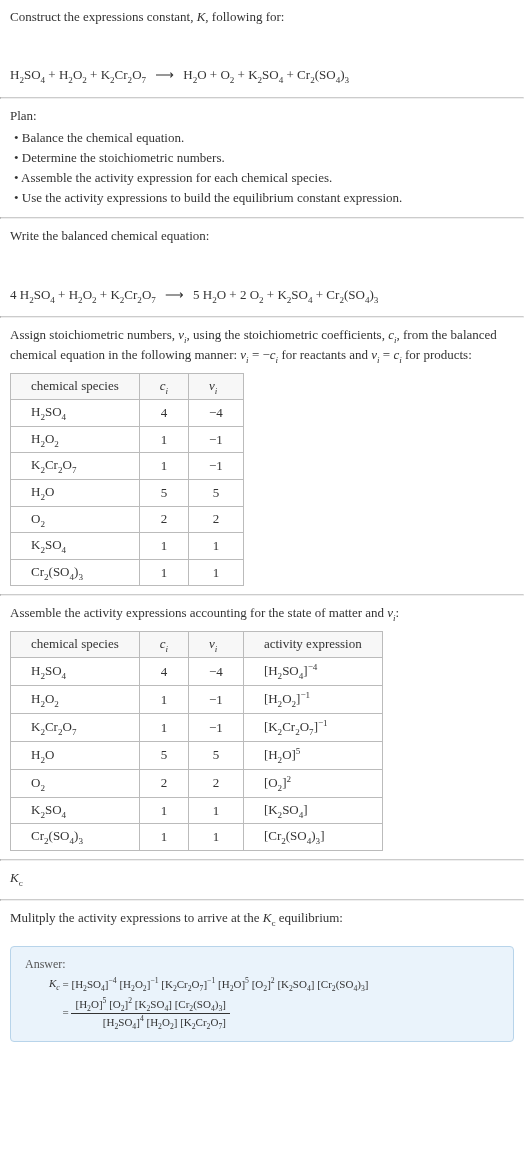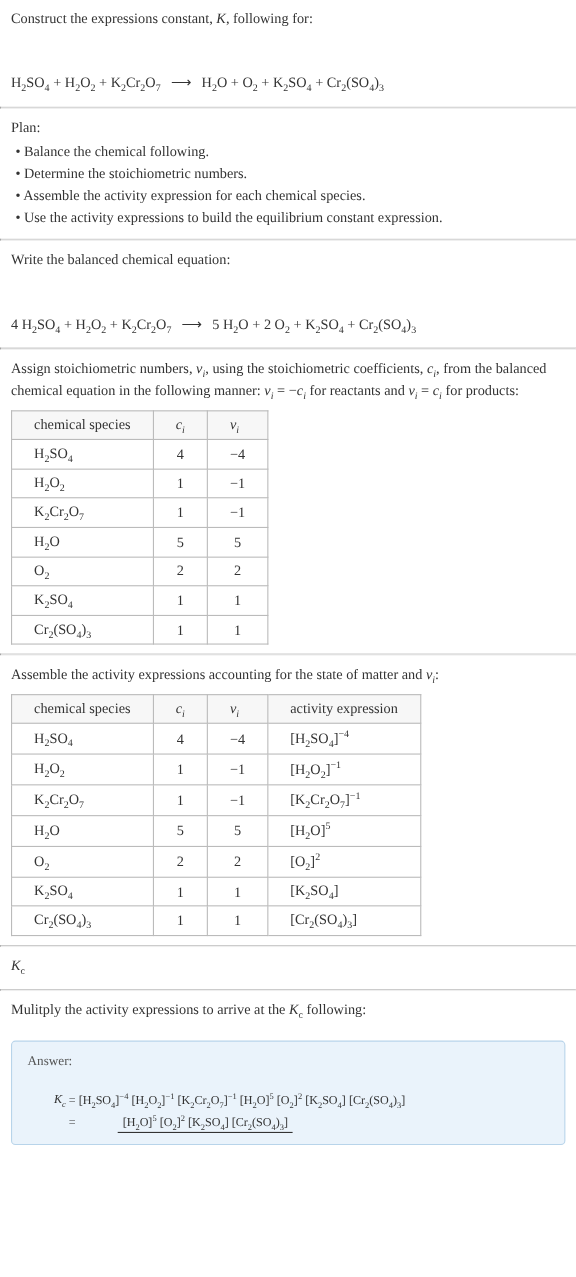--- a/index.html
+++ b/index.html
@@ -9,22 +9,22 @@
 .equation { font-family: Liberation Serif, serif; margin-top: 40px; }
 .sub { font-size: 0.7em; vertical-align: sub; }
 .sup { font-size: 0.7em; vertical-align: super; }
 .arrow { display: inline-block; margin: 0 6px; }
 .italic { font-style: italic; }
 table { border-collapse: collapse; margin-top: 6px; }
 th, td { border: 1px solid #bbb; padding: 4px 20px; text-align: left; font-weight: normal; font-size: 13px; }
 th { background: #f7f7f7; }
 td.num { text-align: center; }
 .answerbox { background: #eaf3fb; border: 1px solid #b8d4ea; border-radius: 4px; padding: 10px 14px; margin: 6px 10px 10px 10px; }
-.answerlabel { font-size: 12px; color: #555; margin-bottom: 20px; }
-.frac { display: inline-block; vertical-align: middle; text-align: right; margin-left: 36px; }
+.answerlabel { font-size: 12px; color: #555; margin-bottom: 4px; }
+.frac { display: inline-block; vertical-align: middle; text-align: right; }
 .frac .num { display: block; border-bottom: 1px solid #333; padding: 0 4px; }
 .frac .den { display: block; padding: 0 4px; }
 .bullets { margin-top: 4px; }
 .bullet { padding-left: 4px; }
 .indent { padding-left: 24px; }
 .line { margin-bottom: 2px; line-height: 1.4; }
 .mathline { white-space: nowrap; font-size: 11px; }
 .ksub { font-style: italic; }
 </style>
 </head>
@@ -36,21 +36,21 @@
   </div>
   <div class="line equation">
     H<span class="sub">2</span>SO<span class="sub">4</span> + H<span class="sub">2</span>O<span class="sub">2</span> + K<span class="sub">2</span>Cr<span class="sub">2</span>O<span class="sub">7</span> <span class="arrow">⟶</span> H<span class="sub">2</span>O + O<span class="sub">2</span> + K<span class="sub">2</span>SO<span class="sub">4</span> + Cr<span class="sub">2</span>(SO<span class="sub">4</span>)<span class="sub">3</span>
   </div>
 </div>
 <hr class="divider">
 
 <div class="section">
   <div class="line">Plan:</div>
   <div class="bullets">
-    <div class="bullet line">• Balance the chemical following.</div>
+    <div class="bullet line">• Balance the chemical equation.</div>
     <div class="bullet line">• Determine the stoichiometric numbers.</div>
     <div class="bullet line">• Assemble the activity expression for each chemical species.</div>
     <div class="bullet line">• Use the activity expressions to build the equilibrium constant expression.</div>
   </div>
 </div>
 <hr class="divider">
 
 <div class="section">
   <div class="line">Write the balanced chemical equation:</div>
   <div class="line equation">
@@ -169,27 +169,28 @@
 </div>
 <hr class="divider">
 
 <div class="section">
   <div class="line"><span class="ksub">K</span><span class="sub">c</span></div>
 </div>
 <hr class="divider">
 
 <div class="section">
   <div class="line">
-    <span>Mulitply the activity expressions to arrive at the </span><span class="ksub">K</span><span class="sub">c</span><span> following:</span>
+    <span>Mulitply the activity expressions to arrive at the </span><span class="ksub">K</span><span class="sub">c</span><span> equilibrium:</span>
   </div>
 </div>
 
 <div class="answerbox">
   <div class="answerlabel">Answer:</div>
   <div class="indent mathline">
     <span class="ksub"><span>K</span><span class="sub">c</span></span><span> = </span>[H<span class="sub">2</span>SO<span class="sub">4</span>]<span class="sup">−4</span> [H<span class="sub">2</span>O<span class="sub">2</span>]<span class="sup">−1</span> [K<span class="sub">2</span>Cr<span class="sub">2</span>O<span class="sub">7</span>]<span class="sup">−1</span> [H<span class="sub">2</span>O]<span class="sup">5</span> [O<span class="sub">2</span>]<span class="sup">2</span> [K<span class="sub">2</span>SO<span class="sub">4</span>] [Cr<span class="sub">2</span>(SO<span class="sub">4</span>)<span class="sub">3</span>]
   </div>
   <div class="indent mathline" style="margin-top:4px">
     <span style="visibility:hidden"><span class="ksub">K<span class="sub">c</span></span></span><span> = </span><span class="frac">
       <span class="num">[H<span class="sub">2</span>O]<span class="sup">5</span> [O<span class="sub">2</span>]<span class="sup">2</span> [K<span class="sub">2</span>SO<span class="sub">4</span>] [Cr<span class="sub">2</span>(SO<span class="sub">4</span>)<span class="sub">3</span>]</span>
+      <span class="den">[H<span class="sub">2</span>SO<span class="sub">4</span>]<span class="sup">4</span> [H<span class="sub">2</span>O<span class="sub">2</span>] [K<span class="sub">2</span>Cr<span class="sub">2</span>O<span class="sub">7</span>]</span>
     </span>
   </div>
 </div>
 
 </body></html>

